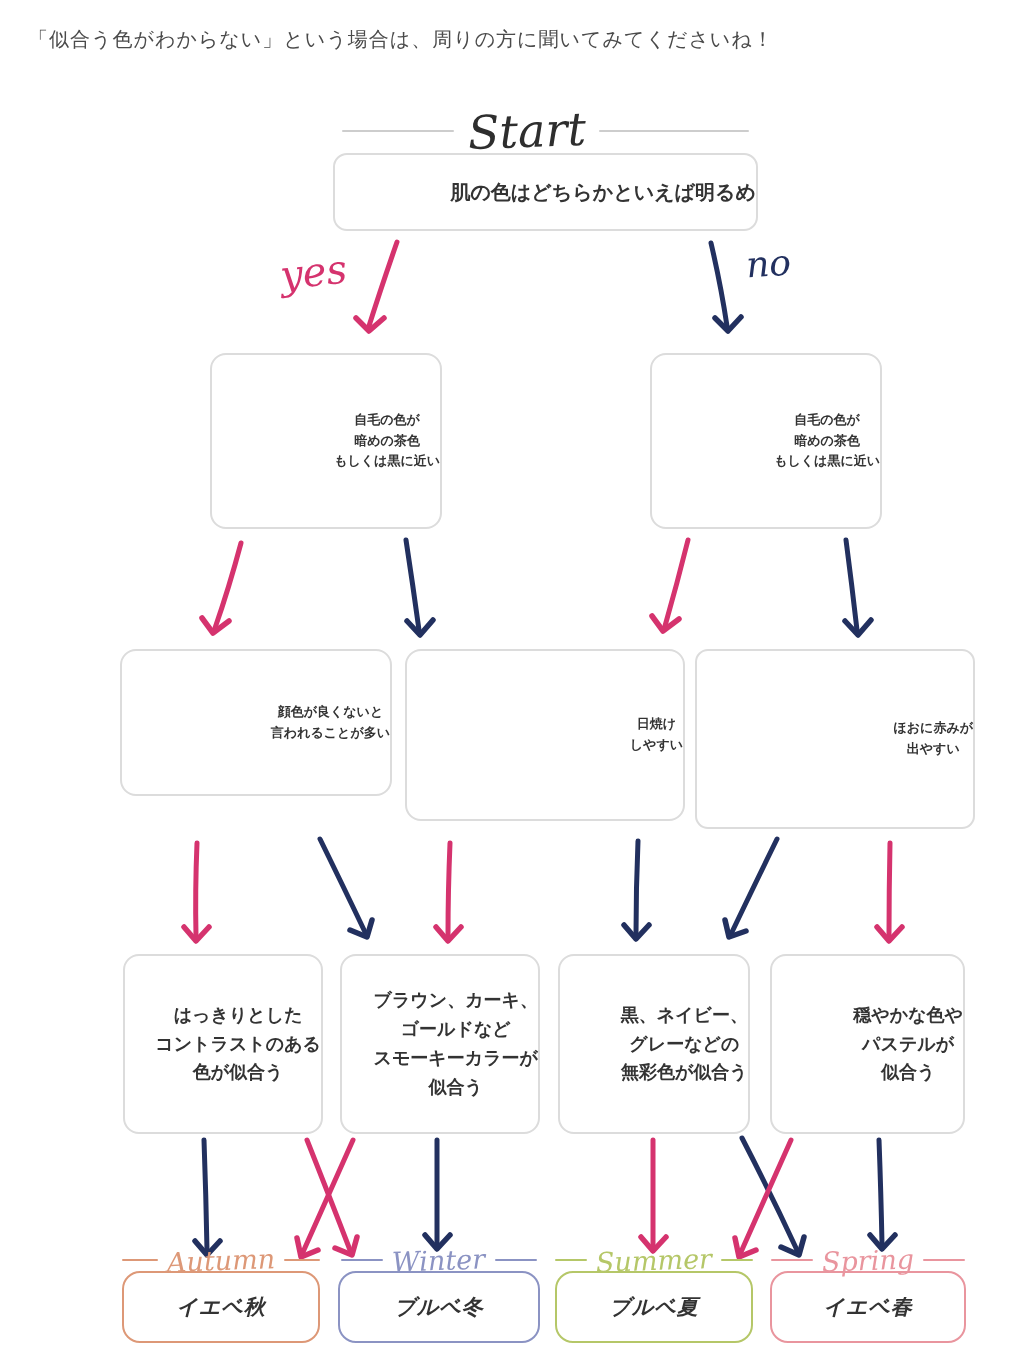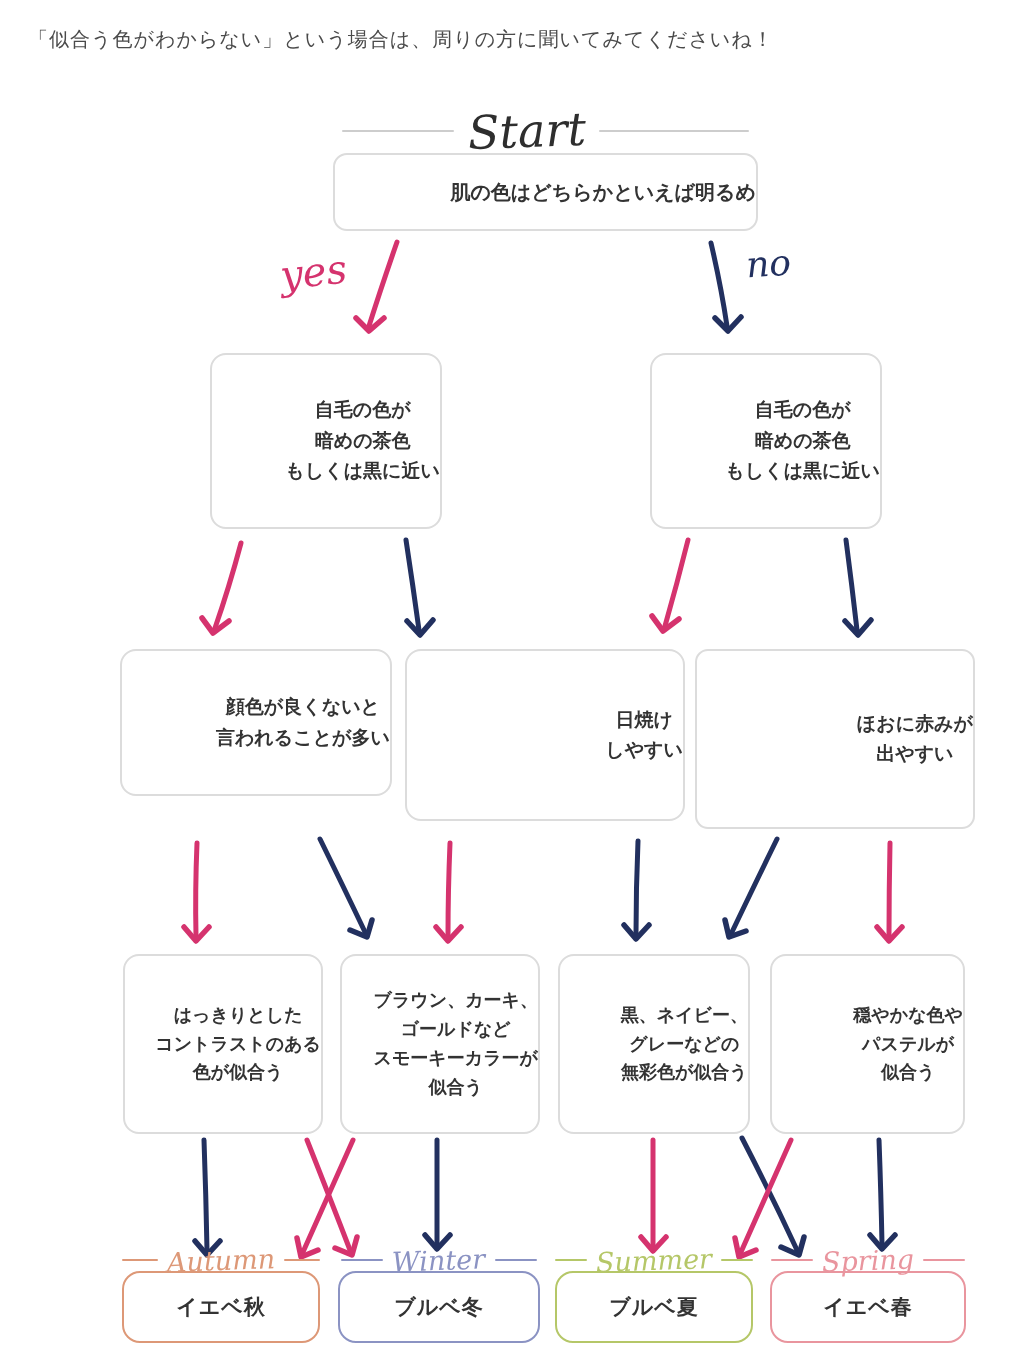--- a/index.html
+++ b/index.html
@@ -28,21 +28,21 @@
   .qbox .qtext{
     white-space:pre-line;font-weight:bold;color:#333333;line-height:1.6;
   }
   .q1{left:333px;top:137px;width:425px;height:78px;border-radius:14px;}
   .q1 .qtext{font-size:20px;}
   .q2l{left:210px;top:337px;width:232px;height:176px;}
   .q2r{left:650px;top:337px;width:232px;height:176px;}
   .q3a{left:120px;top:633px;width:272px;height:147px;}
   .q3b{left:405px;top:633px;width:280px;height:172px;}
   .q3c{left:695px;top:633px;width:280px;height:180px;border-radius:13px;}
-  .q2l .qtext,.q2r .qtext,.q3a .qtext,.q3b .qtext,.q3c .qtext{font-size:19px;}
+  .q2l .qtext,.q2r .qtext,.q3a .qtext,.q3b .qtext,.q3c .qtext{font-size:13px;}
   .q4a{left:123px;top:938px;width:200px;height:180px;}
   .q4b{left:340px;top:938px;width:200px;height:180px;}
   .q4c{left:558px;top:938px;width:192px;height:180px;}
   .q4d{left:770px;top:938px;width:195px;height:180px;}
   .q4a .qtext,.q4b .qtext,.q4c .qtext,.q4d .qtext{font-size:18px;}
   .answer-label{position:absolute;z-index:3;line-height:1;}
   .yes-label{left:280px;top:236px;font-size:40px;color:var(--c-yes);transform:rotate(-6deg);}
   .no-label{left:746px;top:230px;font-size:36px;color:var(--c-no);transform:rotate(-4deg);}
   .arrows{position:absolute;left:0;top:0;z-index:1;pointer-events:none;}
   .arrows path{fill:none;stroke-linecap:round;stroke-linejoin:round;}
@@ -54,21 +54,21 @@
     position:absolute;top:1228px;height:32px;display:flex;align-items:center;
     justify-content:center;gap:9px;z-index:3;
   }
   .season-label .dash{width:42px;height:2px;border-radius:2px;}
   .season-label .sname{font-size:27px;line-height:1;transform:rotate(-2deg);}
   .result-box{
     position:absolute;top:1255px;height:72px;background:#ffffff;border-radius:18px;
     border:2.5px solid;display:flex;align-items:center;justify-content:center;
     box-sizing:border-box;z-index:2;
   }
-  .result-box .rtext{font-weight:bold;font-size:21px;color:#333333;letter-spacing:1px;}
+  .result-box .rtext{font-weight:bold;font-size:21px;color:#333333;letter-spacing:1px;font-style:italic;}
   .autumn-c{color:var(--c-autumn);} .autumn-b{border-color:var(--c-autumn);} .autumn-d{background:var(--c-autumn);}
   .winter-c{color:var(--c-winter);} .winter-b{border-color:var(--c-winter);} .winter-d{background:var(--c-winter);}
   .summer-c{color:var(--c-summer);} .summer-b{border-color:var(--c-summer);} .summer-d{background:var(--c-summer);}
   .spring-c{color:var(--c-spring);} .spring-b{border-color:var(--c-spring);} .spring-d{background:var(--c-spring);}
   .pos-autumn{left:122px;width:198px;}
   .pos-winter{left:338px;width:202px;}
   .pos-summer{left:555px;width:198px;}
   .pos-spring{left:770px;width:196px;}
 </style>
 </head>

